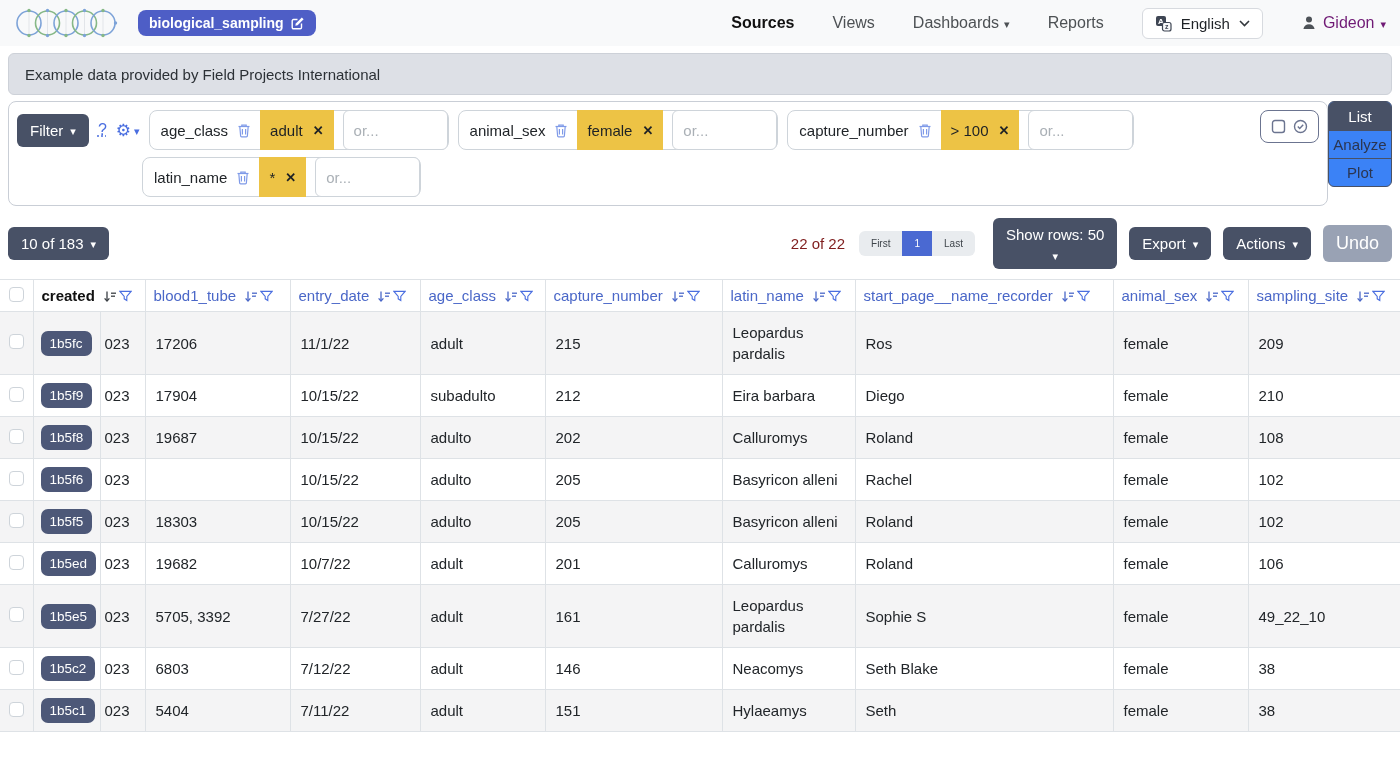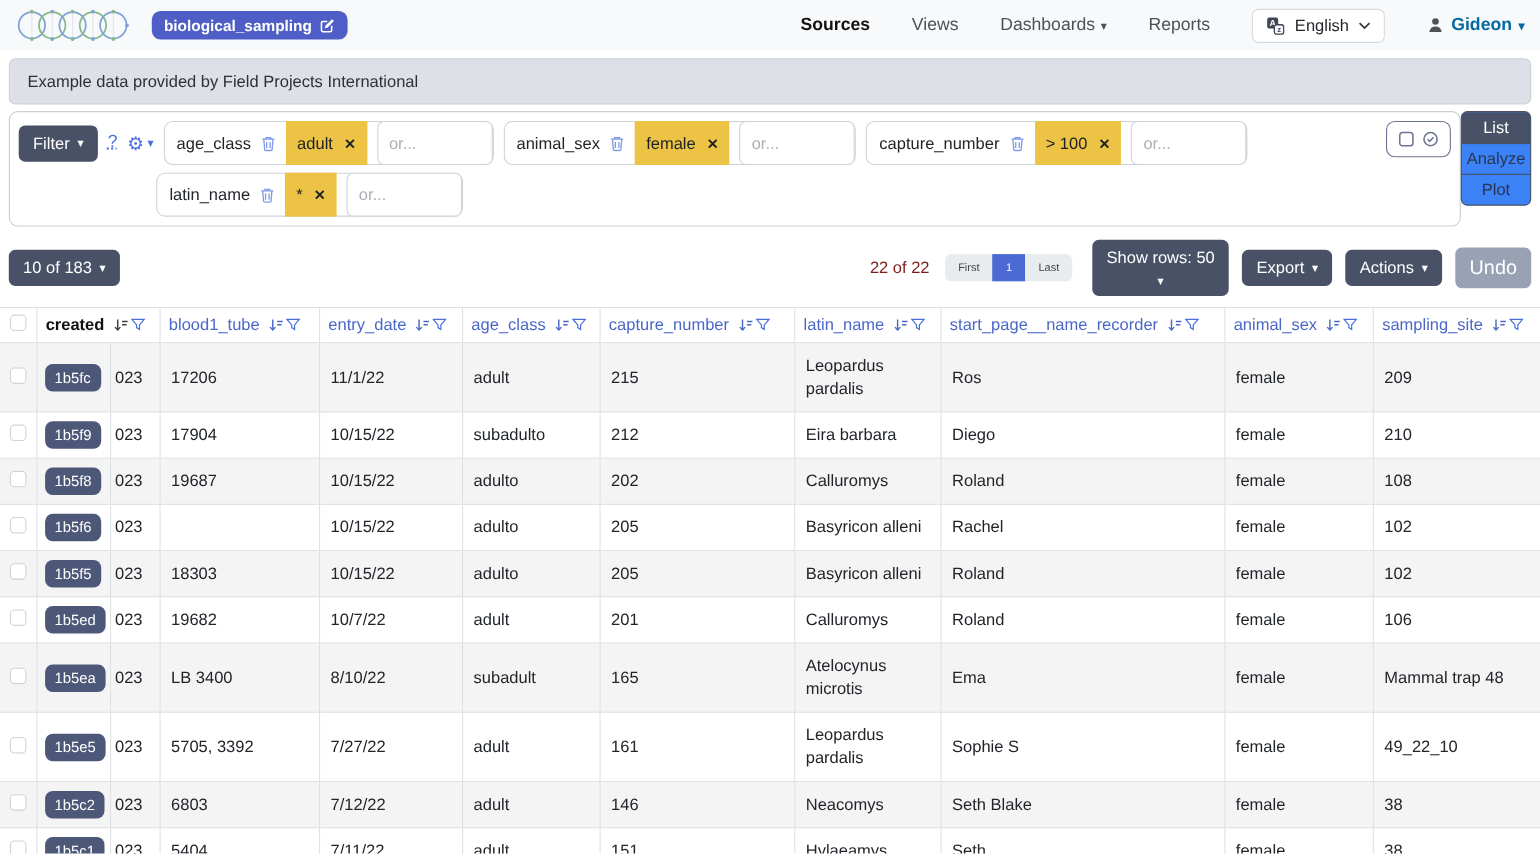--- a/index.html
+++ b/index.html
@@ -10,21 +10,21 @@
   .navbar { height:46px; background:#f8f9fa; display:flex; align-items:center; padding:0 14px; }
   .logo { margin-right:20px; display:flex; align-items:center; }
   .table-pill { background:#4e5ec6; color:#fff; font-weight:bold; font-size:14px;
     padding:5px 11px; border-radius:8px; display:inline-flex; align-items:center; gap:7px; cursor:pointer; }
   .nav-right { margin-left:auto; display:flex; align-items:center; gap:38px; }
   .nav-item { font-size:16px; color:#4d5154; cursor:pointer; display:flex; align-items:center; gap:5px; }
   .nav-item.active { color:#111; font-weight:bold;text-align:center; }
   .caret { font-size:11px; line-height:1; position:relative; top:1px; }
   .lang-box { display:flex; align-items:center; gap:9px; background:#fff; border:1px solid #d7dadf;
     border-radius:6px; padding:6px 12px; font-size:15px; color:#1f2327; cursor:pointer; }
-  .user-box { display:flex; align-items:center; gap:6px; font-size:16px; color:#0369a1; cursor:pointer;font-weight:bold; }
+  .user-box { display:flex; align-items:center; gap:6px; font-size:16px; color:#701a75; cursor:pointer; }
 
   
   .banner { margin:7px 8px 0 8px; height:42px; background:#dde0e6; border:1px solid #cdd1d8;
     border-radius:6px; display:flex; align-items:center; padding:0 16px; font-size:15px; color:#2c3136; }
 
   
   .filter-wrap { margin:6px 8px 0 8px; display:flex; align-items:flex-start; gap:0; }
   .filter-panel { flex:1; border:1px solid #c9ced6; border-radius:8px; background:#fff;
     padding:8px 8px; display:flex; justify-content:space-between; min-height:92px; }
   .filter-left { display:flex; flex-direction:column; gap:7px; }
@@ -457,33 +457,20 @@
         <td>10/7/22</td>
         <td>adult</td>
         <td>201</td>
         <td class="wrap">Calluromys</td>
         <td>Roland</td>
         <td>female</td>
         <td>106</td>
       </tr>
       <tr>
         <td class="cb-cell"><span class="cb"></span></td>
-        <td class="badge-cell"><span class="id-badge">1b5ea</span></td>
-        <td style="padding:10px 4px;">023</td>
-        <td>LB 3400</td>
-        <td>8/10/22</td>
-        <td>subadult</td>
-        <td>165</td>
-        <td class="wrap">Atelocynus microtis</td>
-        <td>Ema</td>
-        <td>female</td>
-        <td>Mammal trap 48</td>
-      </tr>
-      <tr>
-        <td class="cb-cell"><span class="cb"></span></td>
         <td class="badge-cell"><span class="id-badge">1b5e5</span></td>
         <td style="padding:10px 4px;">023</td>
         <td>5705, 3392</td>
         <td>7/27/22</td>
         <td>adult</td>
         <td>161</td>
         <td class="wrap">Leopardus pardalis</td>
         <td>Sophie S</td>
         <td>female</td>
         <td>49_22_10</td>

